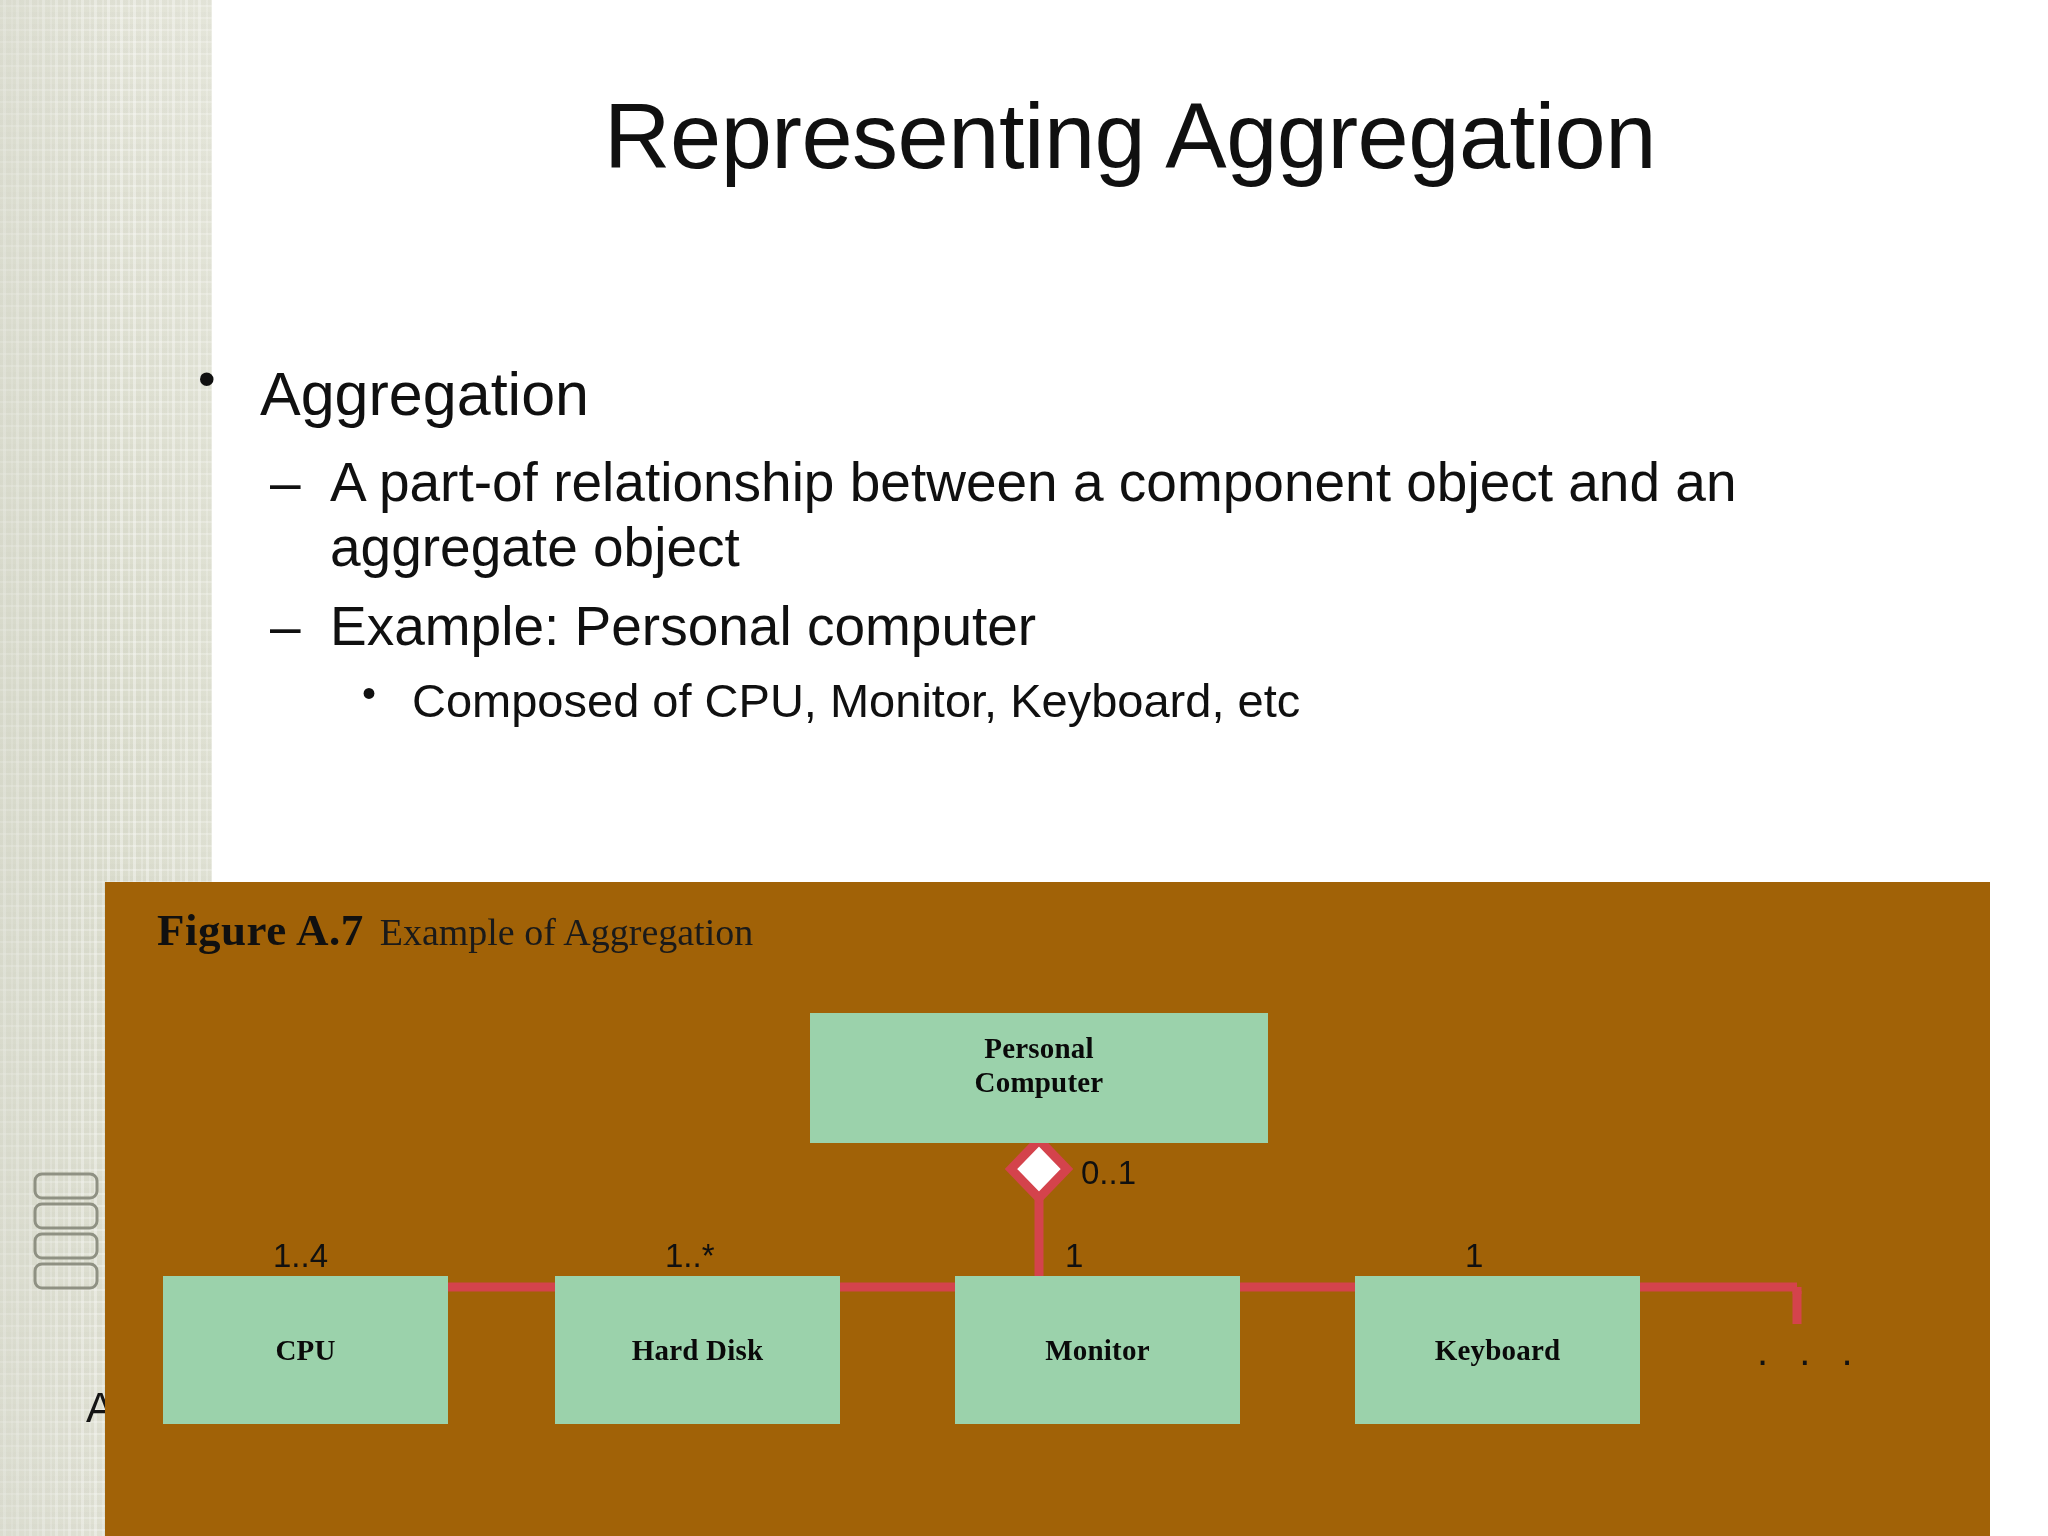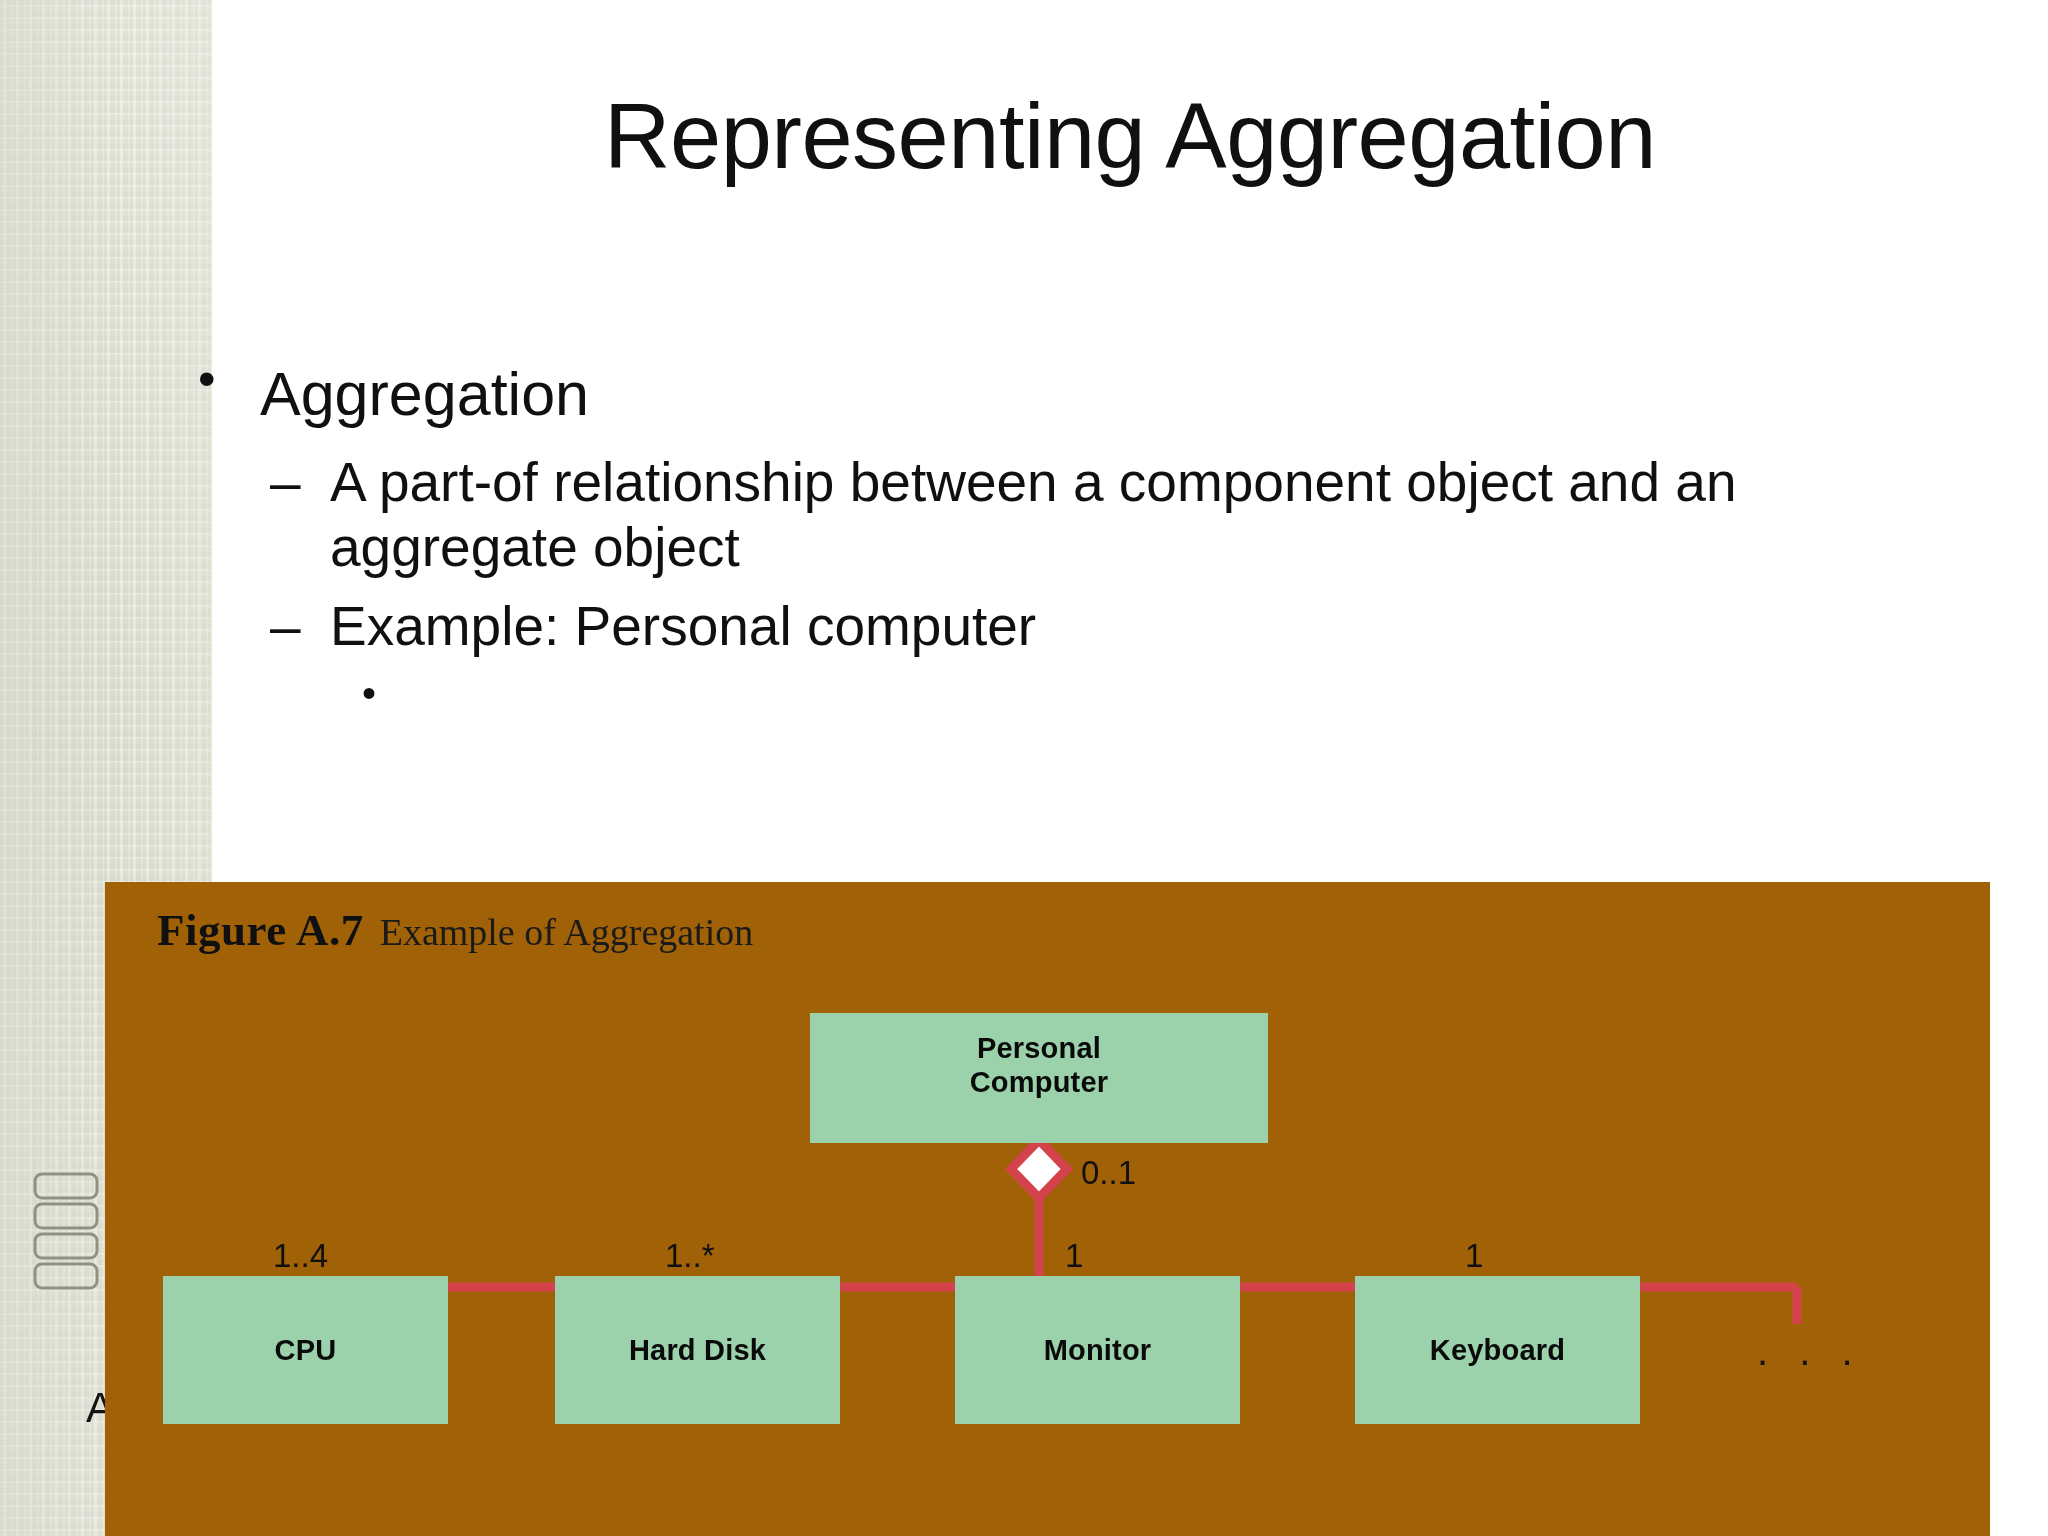--- a/index.html
+++ b/index.html
@@ -163,21 +163,21 @@
     width: 1885px;
     height: 654px;
   }
   .node {
     position: absolute;
     background: #9bd2ab;
     display: flex;
     align-items: center;
     justify-content: center;
     text-align: center;
-    font-family: Liberation Sans, sans-serif;
+    font-family: Liberation Serif, serif;
     font-weight: bold;
     font-size: 29px;
     line-height: 1.18;
     color: #0a0a0a;
     letter-spacing: 0.2px;
   }
   #node-pc {
     left: 705px; top: 131px; width: 458px; height: 130px;
   }
   #node-pc .node-label { padding-bottom: 26px; }
@@ -252,20 +252,21 @@
       <span>A part-of relationship between a component object and an aggregate object</span>
     </div>
 
     <div class="lvl2">
       <span class="mk">–</span>
       <span>Example: Personal computer</span>
     </div>
 
     <div class="lvl3">
       <span class="mk">•</span>
+      <span>Composed of CPU, Monitor, Keyboard, etc</span>
     </div>
 
   </div>
 
   <div id="orphan-letter">A</div>
 
   <div id="figure-panel">
 
     <div id="figure-caption">
       <span class="fig-num">Figure A.7</span><span class="fig-title">Example of Aggregation</span>

